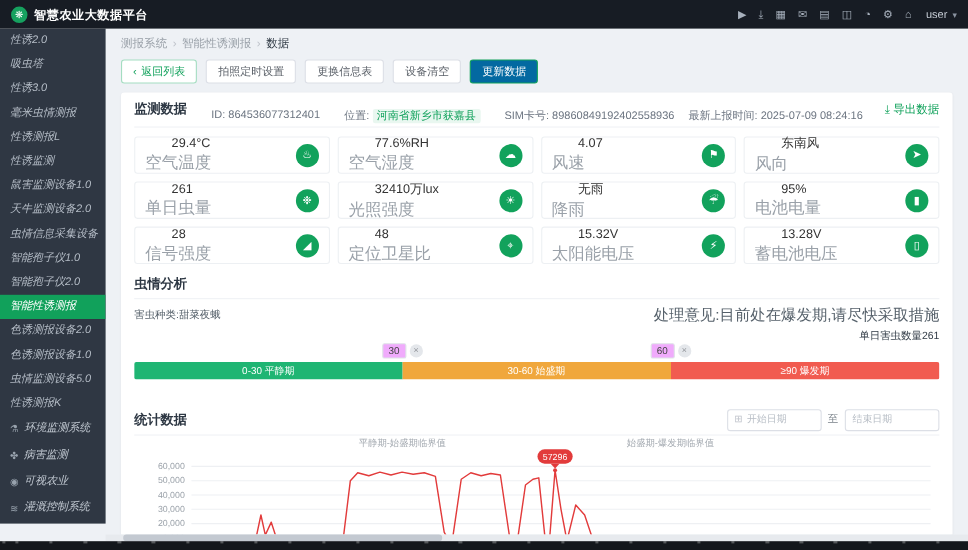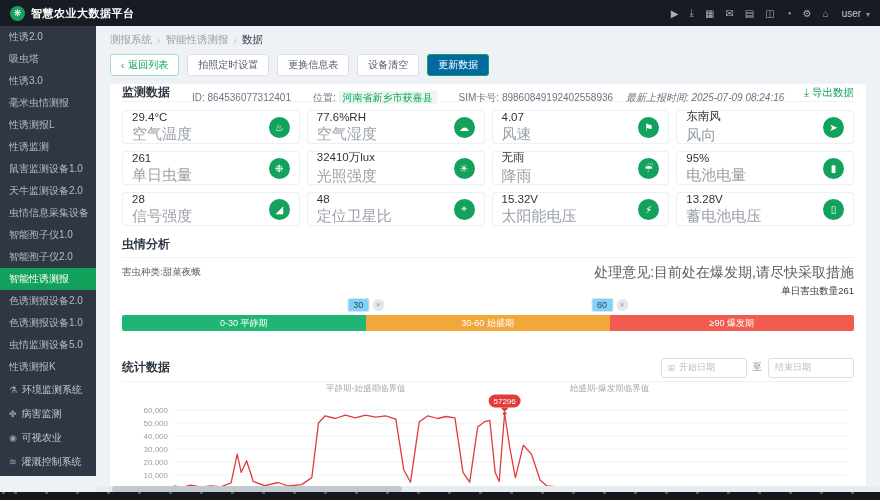--- a/index.html
+++ b/index.html
@@ -9,64 +9,64 @@
   
   .topbar { position:absolute; top:0; left:0; right:0; height:26px; background:#171c24; display:flex; align-items:center; padding:0 10px; z-index:5; }
   .logo-dot { width:15px; height:15px; border-radius:50%; background:#16a15f; color:#fff; font-size:9px; line-height:15px; text-align:center; }
   .app-title { color:#fff; font-size:11px; margin-left:6px; font-weight:bold; letter-spacing:.5px; }
   .top-right { margin-left:auto; display:flex; align-items:center; }
   .hicon { color:#a7b0bc; font-size:10px; margin-left:11px; cursor:pointer; }
   .user { color:#c7cdd6; font-size:10px; margin-left:13px; cursor:pointer; }
   .user .caret { font-size:8px; color:#8a93a0; margin-left:2px; }
 
   
-  .sidebar { position:absolute; top:26px; left:0; bottom:24px; width:96px; background:#2f3743; overflow:hidden; z-index:4; }
+  .sidebar { position:absolute; top:26px; left:0; bottom:24px; width:96px; background:#2f3743; overflow:hidden; z-index:4;font-style:italic; }
   .side-item { height:22px; line-height:22px; padding:0 9px; font-size:10px; color:#b4bcc6; white-space:nowrap; overflow:hidden; cursor:pointer; }
   .side-item.active { background:#11a15b; color:#fff; }
   .side-item.section { display:flex; align-items:center; gap:5px; height:24px; color:#c2c9d2; }
   .side-ico { font-size:9px; color:#98a2ad; }
 
   
   .main { position:absolute; left:96px; top:26px; right:0; bottom:14px; overflow:hidden; }
   .breadcrumb { padding:7px 14px 5px; font-size:10.5px; color:#9aa1a9; display:flex; align-items:center; }
   .bc-item { cursor:pointer; }
   .bc-item.last { color:#313b46; }
   .bc-sep { margin:0 5px; color:#c0c4cc; }
 
   .toolbar { padding:2px 14px 8px; display:flex; gap:8px; }
   .btn { height:22px; padding:0 10px; font-size:10px; border-radius:3px; border:1px solid #dcdfe6; background:#fff; color:#5a6068; display:inline-flex; align-items:center; gap:4px; cursor:pointer; }
   .btn.ghost-green { color:#12a25c; border-color:#a4ddc1; }
   .btn.primary { background:#0369a1; border-color:#12a25c; color:#fff; }
   .btn-ico { font-size:10px; }
 
   .card { margin:0 14px; background:#fff; border-radius:3px; box-shadow:0 1px 2px rgba(0,0,0,.06); padding:0 12px 4px; }
 
-  .sec-head { display:flex; align-items:center; height:18px; border-bottom:1px solid #f0f2f5; }
+  .sec-head { display:flex; align-items:center; height:32px; border-bottom:1px solid #f0f2f5; }
   .sec-title { font-size:12px; font-weight:bold; color:#2e3844; }
   .info-item { font-size:10px; color:#6b7480; margin-left:22px; white-space:nowrap;margin-top:10px; }
   .loc-tag { background:#e9f7f0; color:#12a25c; padding:1px 4px; border-radius:2px; }
-  .report-time { margin-left:auto;font-style:italic; }
+  .report-time { margin-left:auto; }
   .export { margin-left:20px; color:#12a25c; font-size:10.5px; display:flex; align-items:center; gap:3px; cursor:pointer; }
 
   .metrics-grid { display:grid; grid-template-columns:repeat(4,1fr); gap:7px; padding:8px 0 6px; }
   .tile { border:1px solid #edf0f3; border-radius:3px; padding:4px 9px; display:flex; justify-content:space-between; align-items:center; height:34px; }
-  .tile-value { font-size:11.5px; color:#333; }
+  .tile-value { font-size:11.5px; color:#333;margin-left:24px; }
   .tile-label { font-size:15px; color:#9aa1a9; margin-top:2px; }
   .tile-icon { width:21px; height:21px; border-radius:50%; background:#12a25c; color:#fff; font-size:10px; display:flex; align-items:center; justify-content:center; }
 
   .pest-head { height:26px; }
   .pest-body { padding:6px 0 6px; }
   .pest-top { display:flex; justify-content:space-between; align-items:flex-start; min-height:26px; }
   .pest-type { font-size:9.5px; color:#55606a; padding-top:2px; }
   .advice-block { text-align:right; }
   .advice { font-size:14px; color:#55606a;text-align:center; }
   .daily { font-size:9.5px; color:#313b46; margin-top:3px; }
   .threshold-row { position:relative; height:17px; }
   .thandle { position:absolute; top:0; transform:translateX(-50%); display:flex; align-items:center; gap:3px; cursor:pointer; }
-  .tval { border:1px solid #dfe3e8; background:#7dd3fc; font-size:9px; color:#444; padding:0 5px; height:14px; line-height:13px; border-radius:2px; }
+  .tval { border:1px solid #dfe3e8; background:#f0abfc; font-size:9px; color:#444; padding:0 5px; height:14px; line-height:13px; border-radius:2px; }
   .tx { width:12px; height:12px; border-radius:50%; background:#e4e7eb; color:#909399; font-size:8px; line-height:12px; text-align:center; }
   .band-bar { display:flex; height:16px; border-radius:2px; overflow:hidden; }
   .band { color:#fff; font-size:9px; display:flex; align-items:center; justify-content:center; }
   .band-captions { position:relative; height:13px; margin-top:4px; }
   .cap { position:absolute; transform:translateX(-50%); font-size:8.5px; color:#a3a9b0; white-space:nowrap;margin-top:48px; }
 
   .stats-head { height:28px; }
   .date-controls { margin-left:auto; display:flex; align-items:center; }
   .date-input { width:86px; height:20px; border:1px solid #dcdfe6; border-radius:3px; font-size:9px; color:#b7bdc5; display:flex; align-items:center; padding:0 6px; gap:4px; background:#fff; cursor:pointer; }
   .cal-ico { font-size:9px; color:#c0c4cc; }

